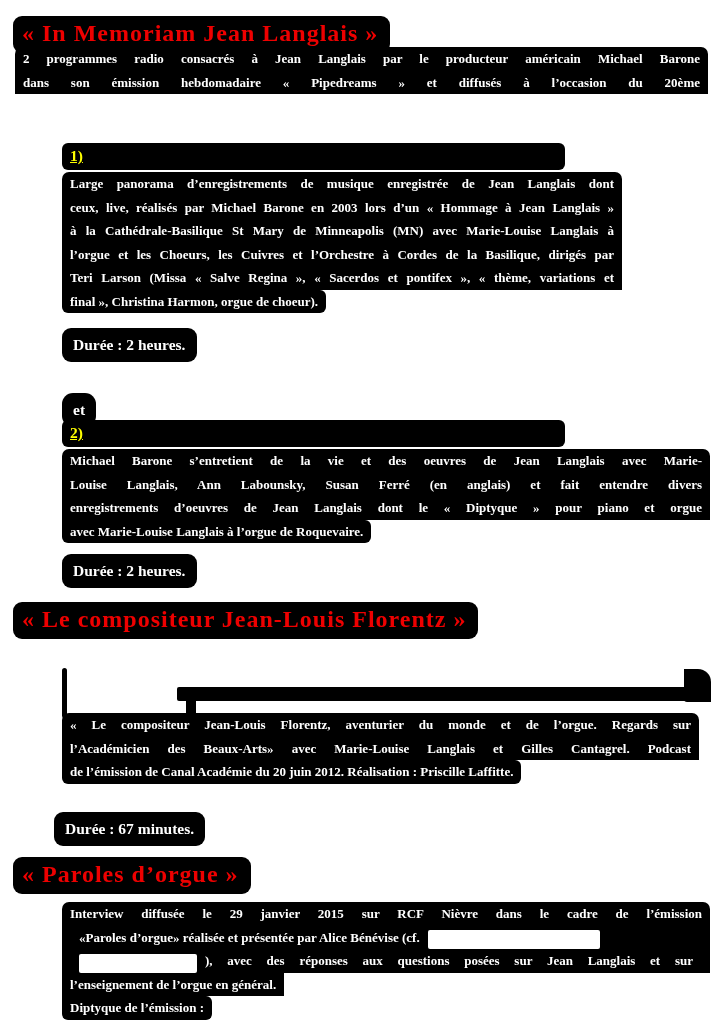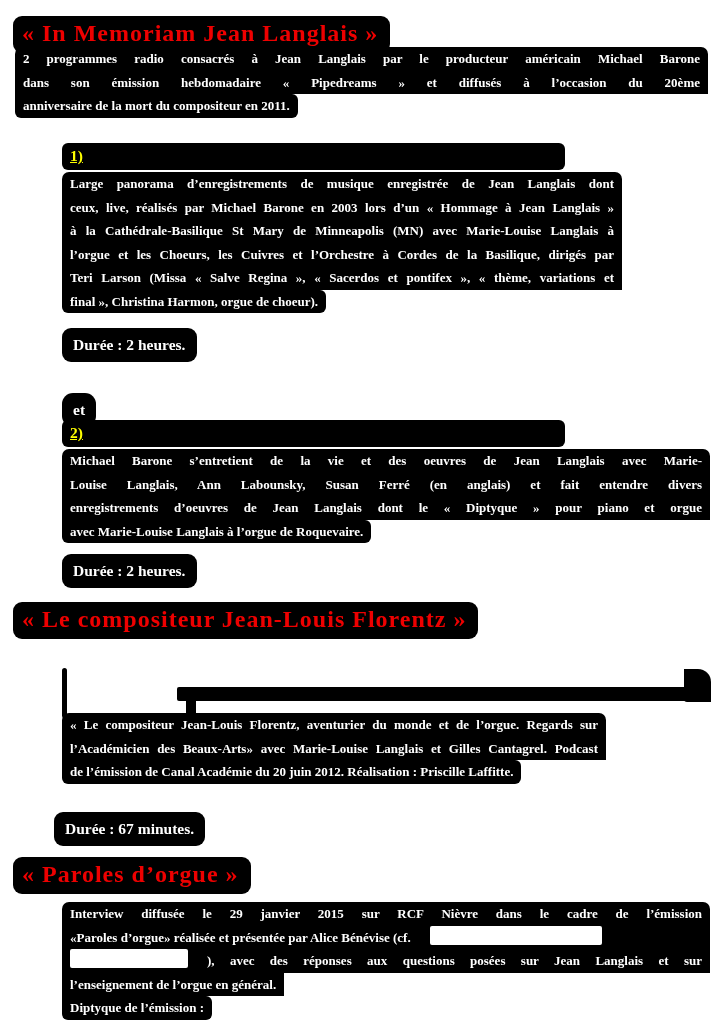--- a/index.html
+++ b/index.html
@@ -49,24 +49,24 @@
     display:block;
     text-align:justify;
     text-align-last:justify;
   }
   .ln.short .hl{
     display:inline-block;
     border-radius:0 6px 6px 6px;
   }
   .ln.flexln{
     display:flex;
-    align-items:flex-start;
-    background:var(--highlight-color);
-    padding:0 8px;
-    gap:19px;
+    align-items:flex-end;
+    background:var(--highlight-color);
+    padding:0 17px;
+    gap:8px;
   }
   .ln.flexln .jtext{
     flex:1;
     text-align:justify;
     text-align-last:justify;
   }
   .ln.flexln .ntext{flex:none;white-space:nowrap;}
   .roundtop{border-radius:7px 7px 0 0;}
   
   .blob{
@@ -116,21 +116,20 @@
 
   <div class="heading" style="left:13px;top:16px;">« In Memoriam Jean Langlais »</div>
 
   <div class="para" style="left:15px;top:47px;width:693px;">
     <div class="ln full">
         <span class="hl roundtop">2 programmes radio consacrés à Jean Langlais par le producteur américain Michael Barone</span>
       </div>
     <div class="ln full">
         <span class="hl">dans son émission hebdomadaire « Pipedreams » et diffusés à l’occasion du 20ème</span>
       </div>
-    <div class="ln short"><span class="hl">anniversaire de la mort du compositeur en 2011.</span></div>
   </div>
 
   <div class="markerbar" style="left:62px;top:143px;">
     <span class="mk">1)</span>
   </div>
 
   <div class="para" style="left:62px;top:172px;width:560px;">
     <div class="ln full">
         <span class="hl roundtop">Large panorama d’enregistrements de musique enregistrée de Jean Langlais dont</span>
       </div>
@@ -174,21 +173,21 @@
 
   <div class="heading" style="left:13px;top:602px;">« Le compositeur Jean-Louis Florentz »</div>
 
   <div class="shadow-group">
     <div class="piece sp-sliver"></div>
     <div class="piece sp-bar"></div>
     <div class="piece sp-cap"></div>
     <div class="piece sp-drip"></div>
   </div>
 
-  <div class="para" style="left:62px;top:713px;width:544px;">
+  <div class="para" style="left:62px;top:713px;width:637px;">
     <div class="ln full">
         <span class="hl roundtop">« Le compositeur Jean-Louis Florentz, aventurier du monde et de l’orgue. Regards sur</span>
       </div>
     <div class="ln full">
         <span class="hl">l’Académicien des Beaux-Arts» avec Marie-Louise Langlais et Gilles Cantagrel. Podcast</span>
       </div>
     <div class="ln short"><span class="hl">de l’émission de Canal Académie du 20 juin 2012. Réalisation : Priscille Laffitte.</span></div>
   </div>
 
   <div class="blob" style="left:54px;top:812px;font-family:Liberation Serif, serif;">Durée : 67 minutes.</div>

